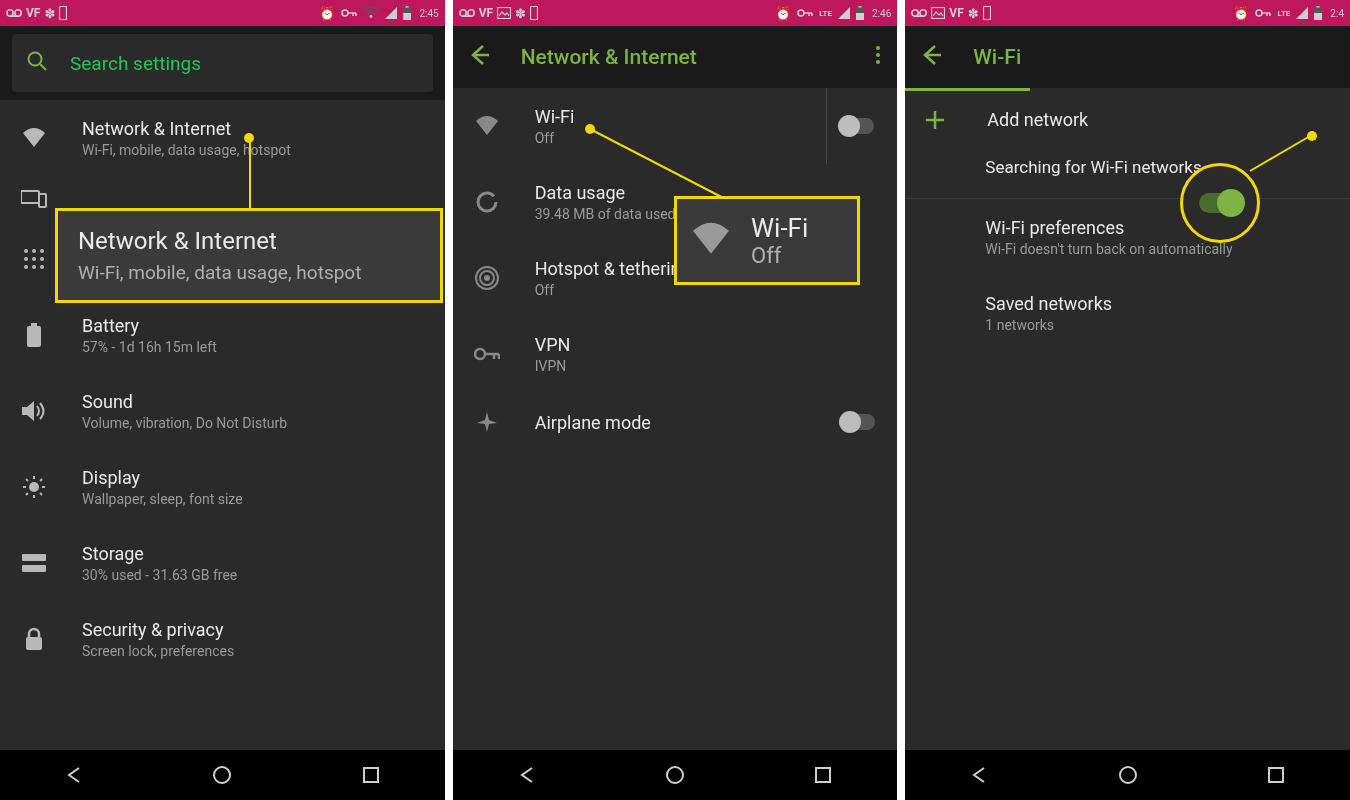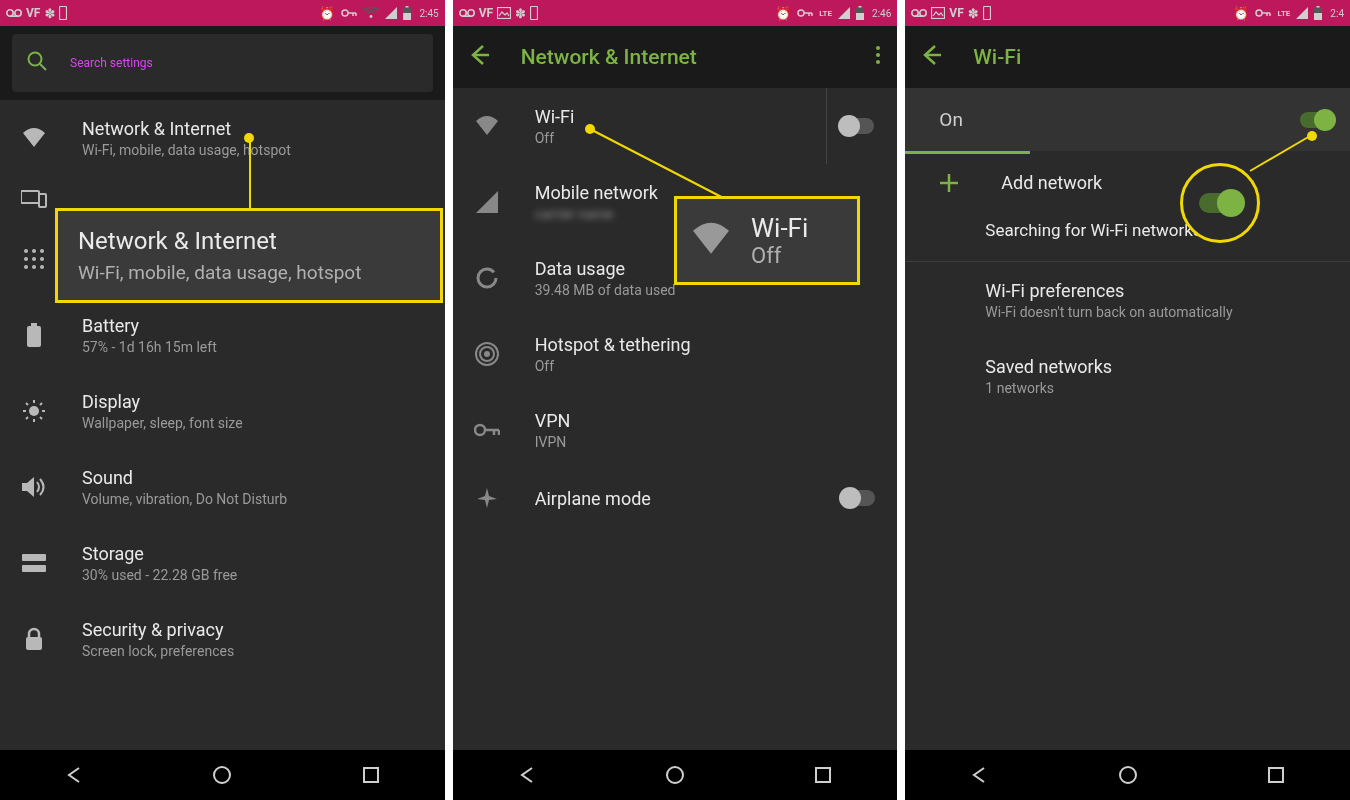--- a/index.html
+++ b/index.html
@@ -37,21 +37,21 @@
   .header-search {
     margin: 8px 12px;
     background: #2a2a2a;
     border-radius: 4px;
     display: flex;
     align-items: center;
     padding: 16px 14px;
     gap: 22px;
   }
   .header-search .icon { color:#7cb342; }
-  .search-txt { color:#d946ef; font-size:12px; }
+  .search-txt { color:#22c55e; font-size:19px; }
   .app-header {
     height: 62px;
     background: #1a1a1a;
     display: flex;
     align-items: center;
     padding: 0 16px;
     gap: 30px;
   }
   .app-header .title { color:#7cb342; font-size:21px; font-weight:500; }
   .app-header .back { color:#7cb342; }
@@ -247,20 +247,33 @@
     <div class="list-row">
       <span class="list-icon">
           <svg width="14" height="24">
             <rect x="0" y="3" width="14" height="21" rx="2" fill="#b8b8b8"></rect>
             <rect x="4" y="0" width="6" height="3" fill="#b8b8b8"></rect>
           </svg>
         </span>
       <div class="list-texts">
         <span class="row-title">Battery</span>
         <span class="row-sub">57% - 1d 16h 15m left</span>
+      </div>
+    </div>
+    <div class="list-row">
+      <span class="list-icon">
+          <svg width="24" height="20" viewBox="0 0 24 20">
+            <path d="M0 6 L5 6 L12 0 L12 20 L5 14 L0 14 Z" fill="#b8b8b8"></path>
+            <path d="M15 5 Q19 10 15 15" stroke="#b8b8b8" stroke-width="2" fill="none"></path>
+            <path d="M18 2 Q25 10 18 18" stroke="#b8b8b8" stroke-width="2" fill="none"></path>
+          </svg>
+        </span>
+      <div class="list-texts">
+        <span class="row-title">Sound</span>
+        <span class="row-sub">Volume, vibration, Do Not Disturb</span>
       </div>
     </div>
     <div class="list-row">
       <span class="list-icon">
           <svg width="24" height="24" viewBox="0 0 24 24">
             <circle cx="12" cy="12" r="5" fill="#b8b8b8"></circle>
             <g stroke="#b8b8b8" stroke-width="2">
               <line x1="12" y1="1" x2="12" y2="4"></line>
               <line x1="12" y1="20" x2="12" y2="23"></line>
               <line x1="1" y1="12" x2="4" y2="12"></line>
@@ -272,41 +285,28 @@
             </g>
           </svg>
         </span>
       <div class="list-texts">
         <span class="row-title">Display</span>
         <span class="row-sub">Wallpaper, sleep, font size</span>
       </div>
     </div>
     <div class="list-row">
       <span class="list-icon">
-          <svg width="24" height="20" viewBox="0 0 24 20">
-            <path d="M0 6 L5 6 L12 0 L12 20 L5 14 L0 14 Z" fill="#b8b8b8"></path>
-            <path d="M15 5 Q19 10 15 15" stroke="#b8b8b8" stroke-width="2" fill="none"></path>
-            <path d="M18 2 Q25 10 18 18" stroke="#b8b8b8" stroke-width="2" fill="none"></path>
-          </svg>
-        </span>
-      <div class="list-texts">
-        <span class="row-title">Sound</span>
-        <span class="row-sub">Volume, vibration, Do Not Disturb</span>
-      </div>
-    </div>
-    <div class="list-row">
-      <span class="list-icon">
           <svg width="24" height="18">
             <rect x="0" y="0" width="24" height="7" rx="1" fill="#b8b8b8"></rect>
             <rect x="0" y="11" width="24" height="7" rx="1" fill="#b8b8b8"></rect>
           </svg>
         </span>
       <div class="list-texts">
         <span class="row-title">Storage</span>
-        <span class="row-sub">30% used - 22.28 GB free</span>
+        <span class="row-sub">30% used - 31.63 GB free</span>
       </div>
     </div>
     <div class="list-row">
       <span class="list-icon">
           <svg width="20" height="24" viewBox="0 0 20 24">
             <rect x="2" y="10" width="16" height="13" rx="2" fill="#b8b8b8"></rect>
             <path d="M5 10 V7 a5 5 0 0 1 10 0 V10" fill="none" stroke="#b8b8b8" stroke-width="2.5"></path>
           </svg>
         </span>
       <div class="list-texts">
@@ -411,31 +411,20 @@
         <span class="row-sub">Off</span>
       </div>
       <div class="toggle-wrap" style="right:-48px;">
         <div class="toggle-track">
             <div class="toggle-thumb"></div>
           </div>
       </div>
     </div>
     <div class="list-row">
       <span class="list-icon">
-          <svg width="22" height="22">
-            <path d="M0 22 L22 22 L22 0 Z" fill="#888"></path>
-          </svg>
-        </span>
-      <div class="list-texts">
-        <span class="row-title">Mobile network</span>
-        <span class="row-sub blur">carrier name</span>
-      </div>
-    </div>
-    <div class="list-row">
-      <span class="list-icon">
           <svg width="24" height="24">
             <circle cx="12" cy="12" r="9" fill="none" stroke="#888" stroke-width="3" stroke-dasharray="50 10"></circle>
           </svg>
         </span>
       <div class="list-texts">
         <span class="row-title">Data usage</span>
         <span class="row-sub">39.48 MB of data used</span>
       </div>
     </div>
     <div class="list-row">
@@ -554,31 +543,23 @@
 
   <div class="app-header">
     <span class="back"><svg width="22" height="22">
           <path d="M14 2 L4 11 L14 20" fill="none" stroke="#7cb342" stroke-width="2.5"></path>
           <line x1="4" y1="11" x2="20" y2="11" stroke="#7cb342" stroke-width="2.5"></line>
         </svg></span>
     <span class="title">Wi-Fi</span>
   </div>
 
   <div class="content">
-    <div class="s3-onbar">
-      <span>On</span>
-      <div class="toggle-wrap toggle-on">
-        <div class="toggle-track">
-            <div class="toggle-thumb"></div>
-          </div>
-      </div>
-    </div>
     <div class="s3-underline"></div>
 
-    <div class="list-row" style="padding-left:28px;gap:36px;">
+    <div class="list-row" style="padding-left:14px;gap:36px;">
       <span class="list-icon add-net-icon">
           <svg width="20" height="20">
             <line x1="10" y1="1" x2="10" y2="19" stroke="#7cb342" stroke-width="2.5"></line>
             <line x1="1" y1="10" x2="19" y2="10" stroke="#7cb342" stroke-width="2.5"></line>
           </svg>
         </span>
       <span class="row-title">Add network</span>
     </div>
     <div class="s3-search-row" style="padding-left:80px;">
       <span>Searching for Wi-Fi networks…</span>

